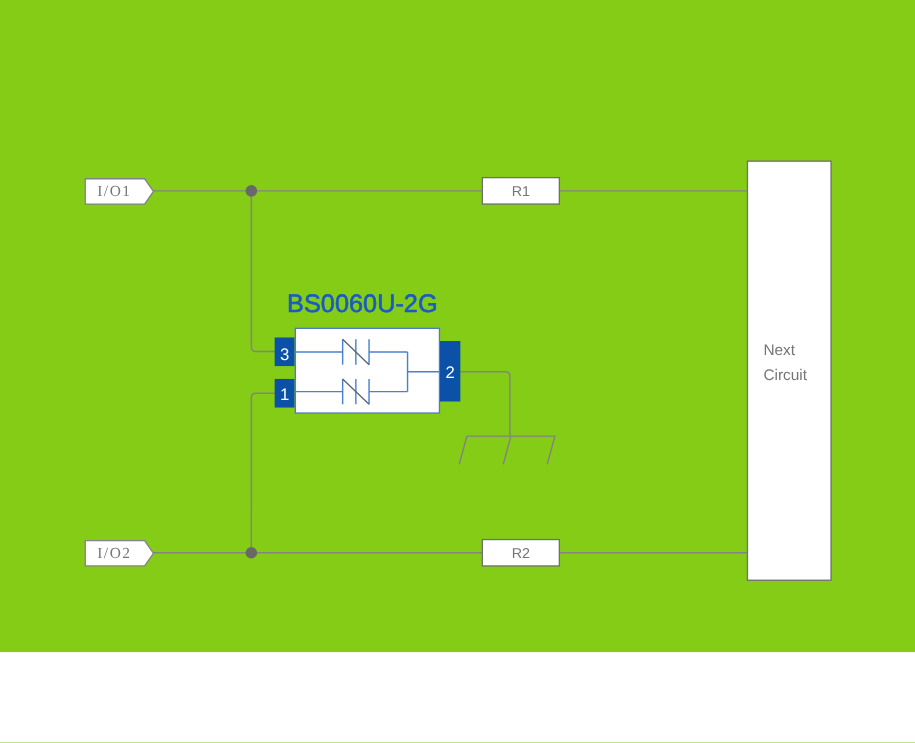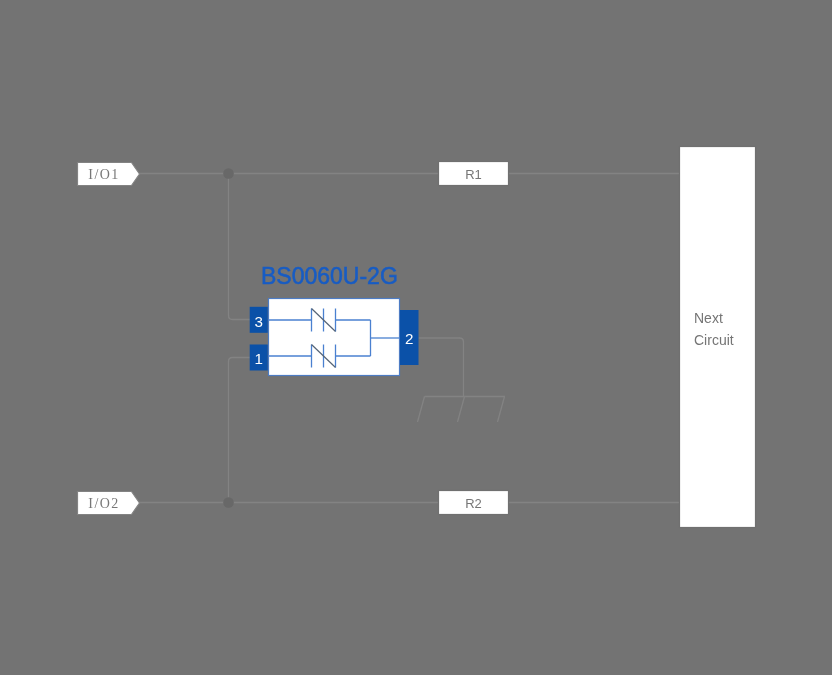--- a/index.html
+++ b/index.html
@@ -1,16 +1,16 @@
 <!DOCTYPE html>
 <html><head>
 <meta charset="utf-8">
 <style>
   html,body{margin:0;padding:0;background:#ffffff;}
-  #stage{position:relative;width:832px;height:675px;background:#737373;overflow:hidden;}
+  #stage{position:relative;width:832px;height:593px;background:#84cc16;overflow:hidden;}
   svg{position:absolute;left:0;top:0;}
 </style>
 </head>
 <body>
 <div id="stage">
 <svg width="832" height="675" viewBox="0 0 832 675">
 
   <g stroke="#838383" stroke-width="1.3" fill="none">
     <line x1="139" y1="173.5" x2="679" y2="173.5"></line>
     <line x1="139" y1="502.5" x2="679" y2="502.5"></line>

